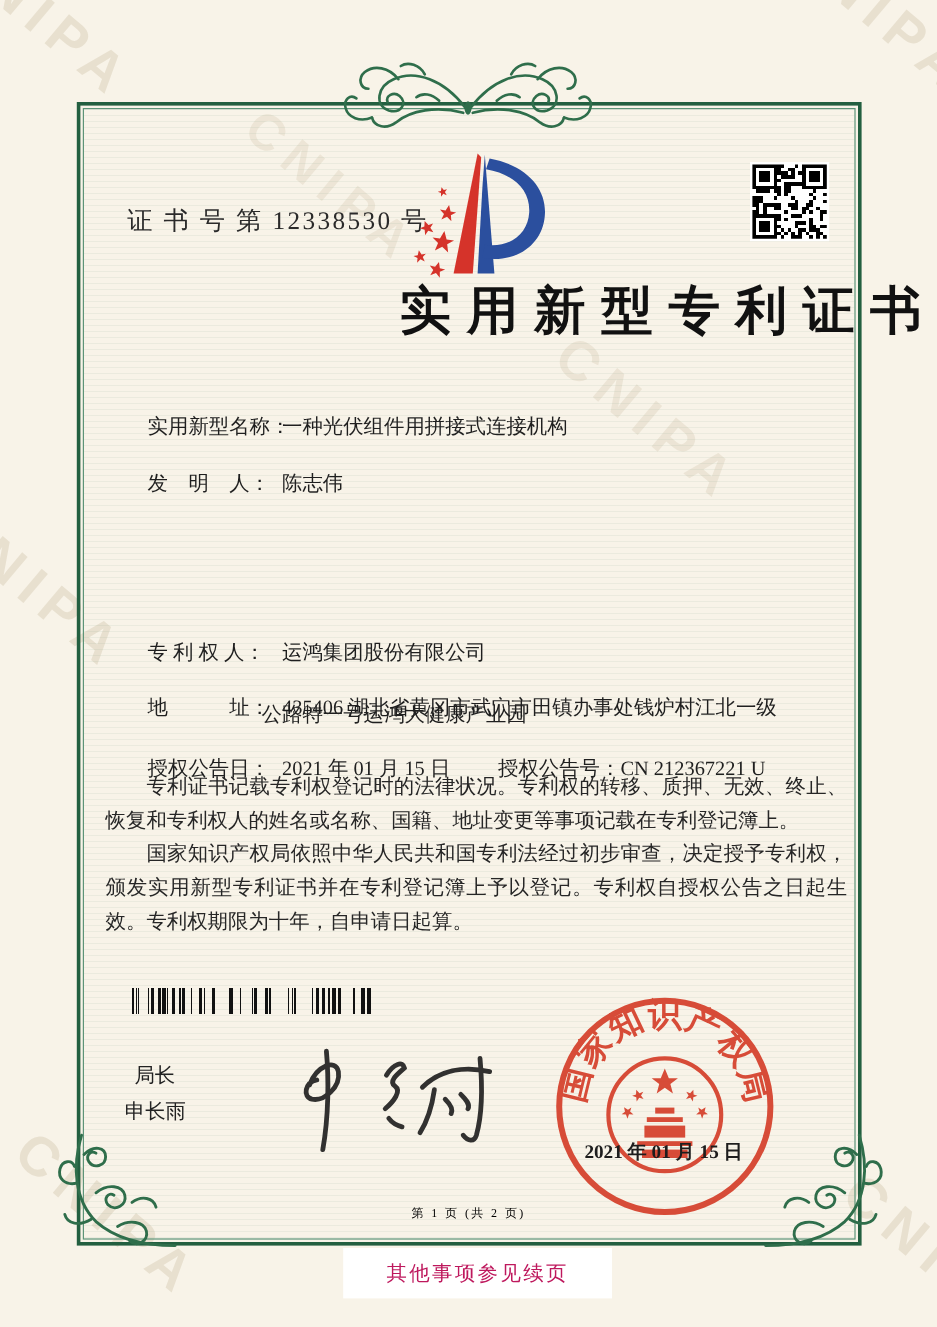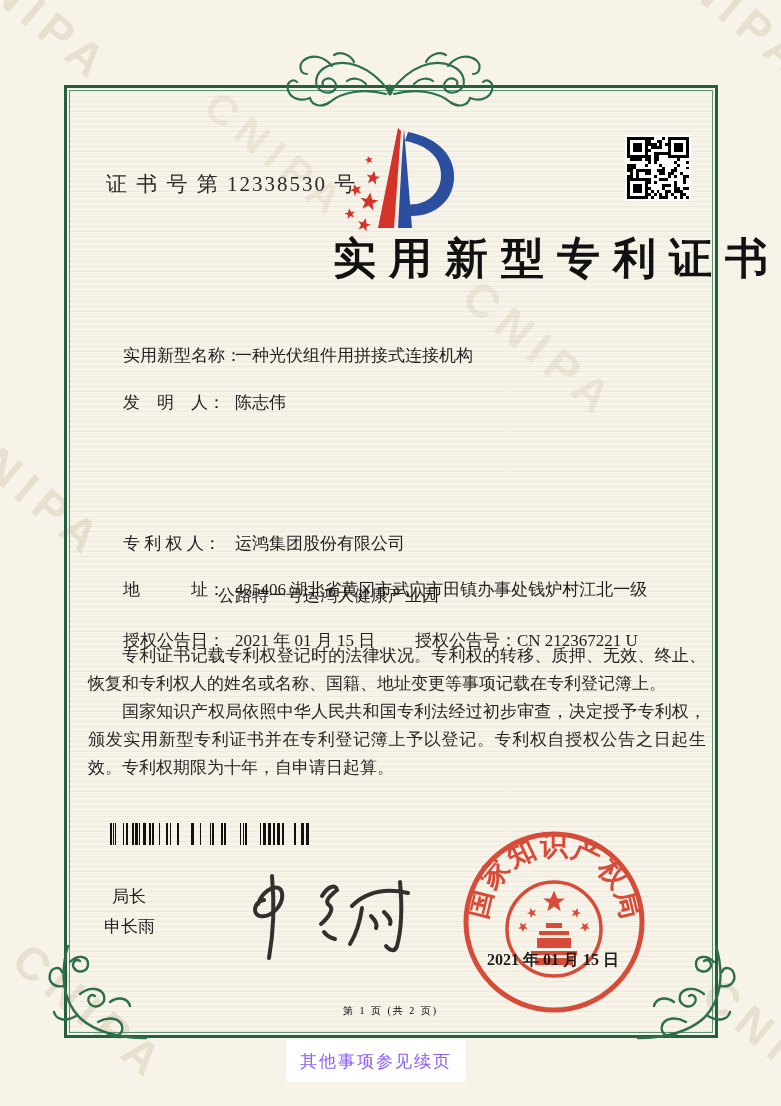--- a/index.html
+++ b/index.html
@@ -75,23 +75,23 @@
   .seal { position:absolute; left:458px; top:826px; opacity:0.93; }
   .seal-date {
     position:absolute; left:478px; top:950px; width:150px; text-align:center;
     font-size:16px; font-weight:600; color:#1d1d1d; z-index:5; white-space:pre;
   }
   .page-num {
     position:absolute; left:0; right:0; top:1004px; text-align:center;
     font-size:10px; letter-spacing:2px; color:#000000;
   }
   .footnote {
-    position:absolute; left:286px; top:1040px; width:180px; height:42px;
+    position:absolute; left:286px; top:1040px; width:224px; height:42px;
     background:#ffffff; display:flex; align-items:center; justify-content:center;
-    font-size:17px; letter-spacing:2px; color:#8b5cf6;
+    font-size:17px; letter-spacing:2px; color:#be185d;
   }
 </style>
 </head>
 <body>
 
 <div class="page">
 
   <div class="wm wm1">CNIPA</div>
   <div class="wm wm2">CNIPA</div>
   <div class="wm wm3">CNIPA</div>

